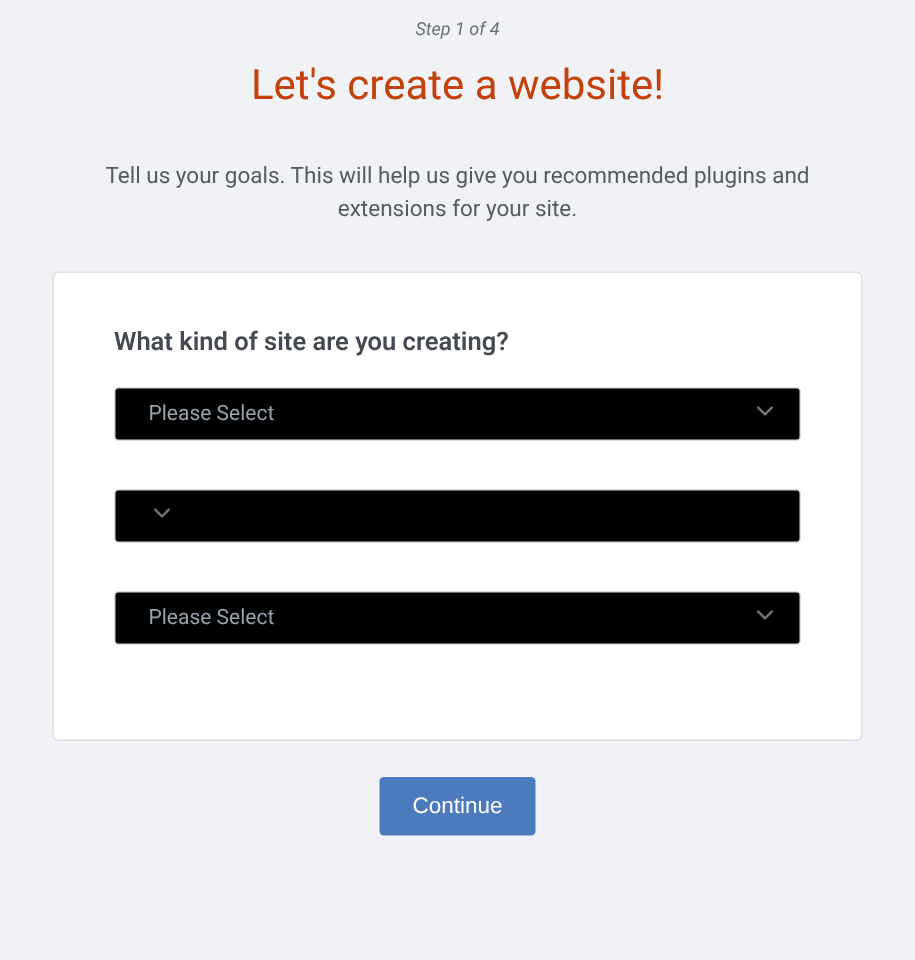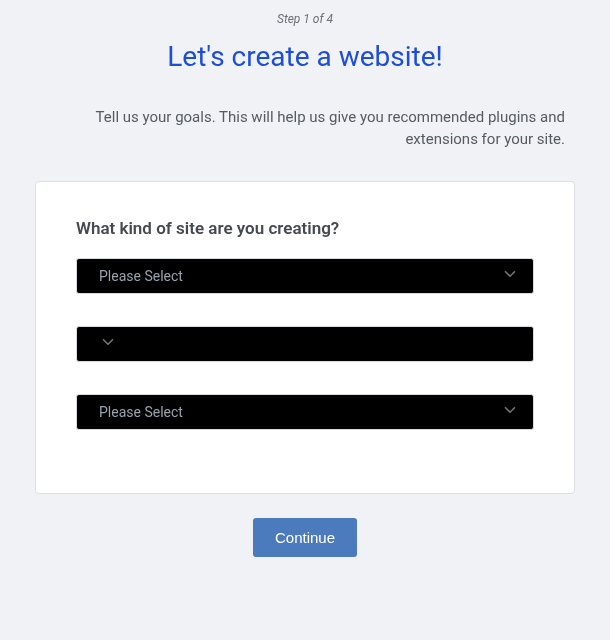--- a/index.html
+++ b/index.html
@@ -15,25 +15,25 @@
     text-align: center;
     font-size: 12px;
     color: #6b7177;
     margin-bottom: 14px;
     font-style: italic;
   }
   .title {
     text-align: center;
     font-size: 28px;
     font-weight: 400;
-    color: #1d4ed8;
+    color: #c2410c;
     margin-bottom: 34px;
   }
   .subtitle {
-    text-align: right;
+    text-align: center;
     font-size: 15px;
     color: #555b61;
     line-height: 1.45;
     margin: 14px auto 30px auto;
     max-width: 520px;
   }
   .card {
     background: #ffffff;
     border: 1px solid #dcdfe3;
     border-radius: 4px;

